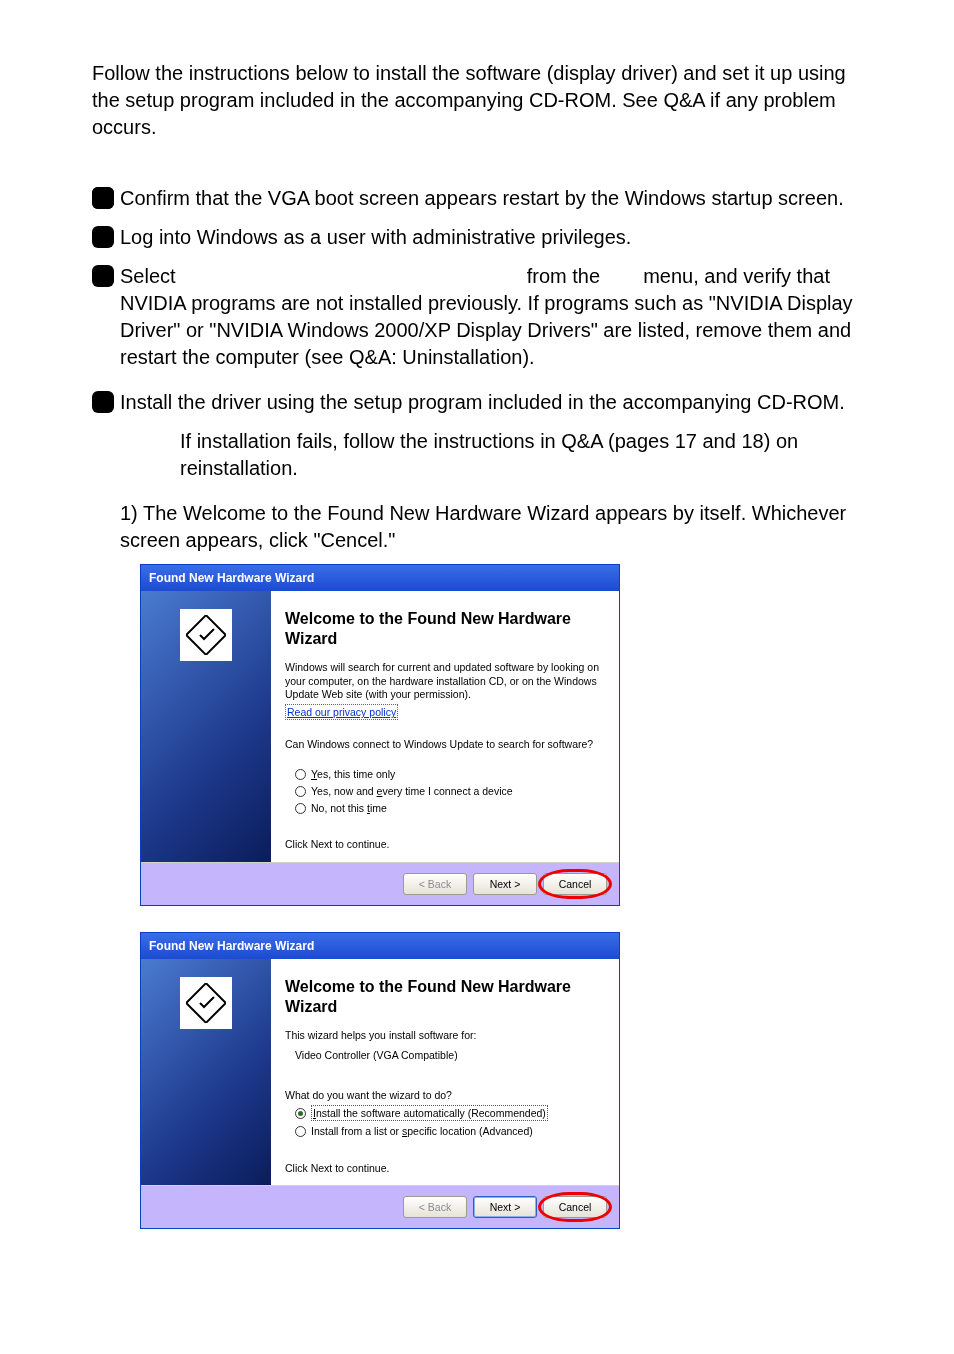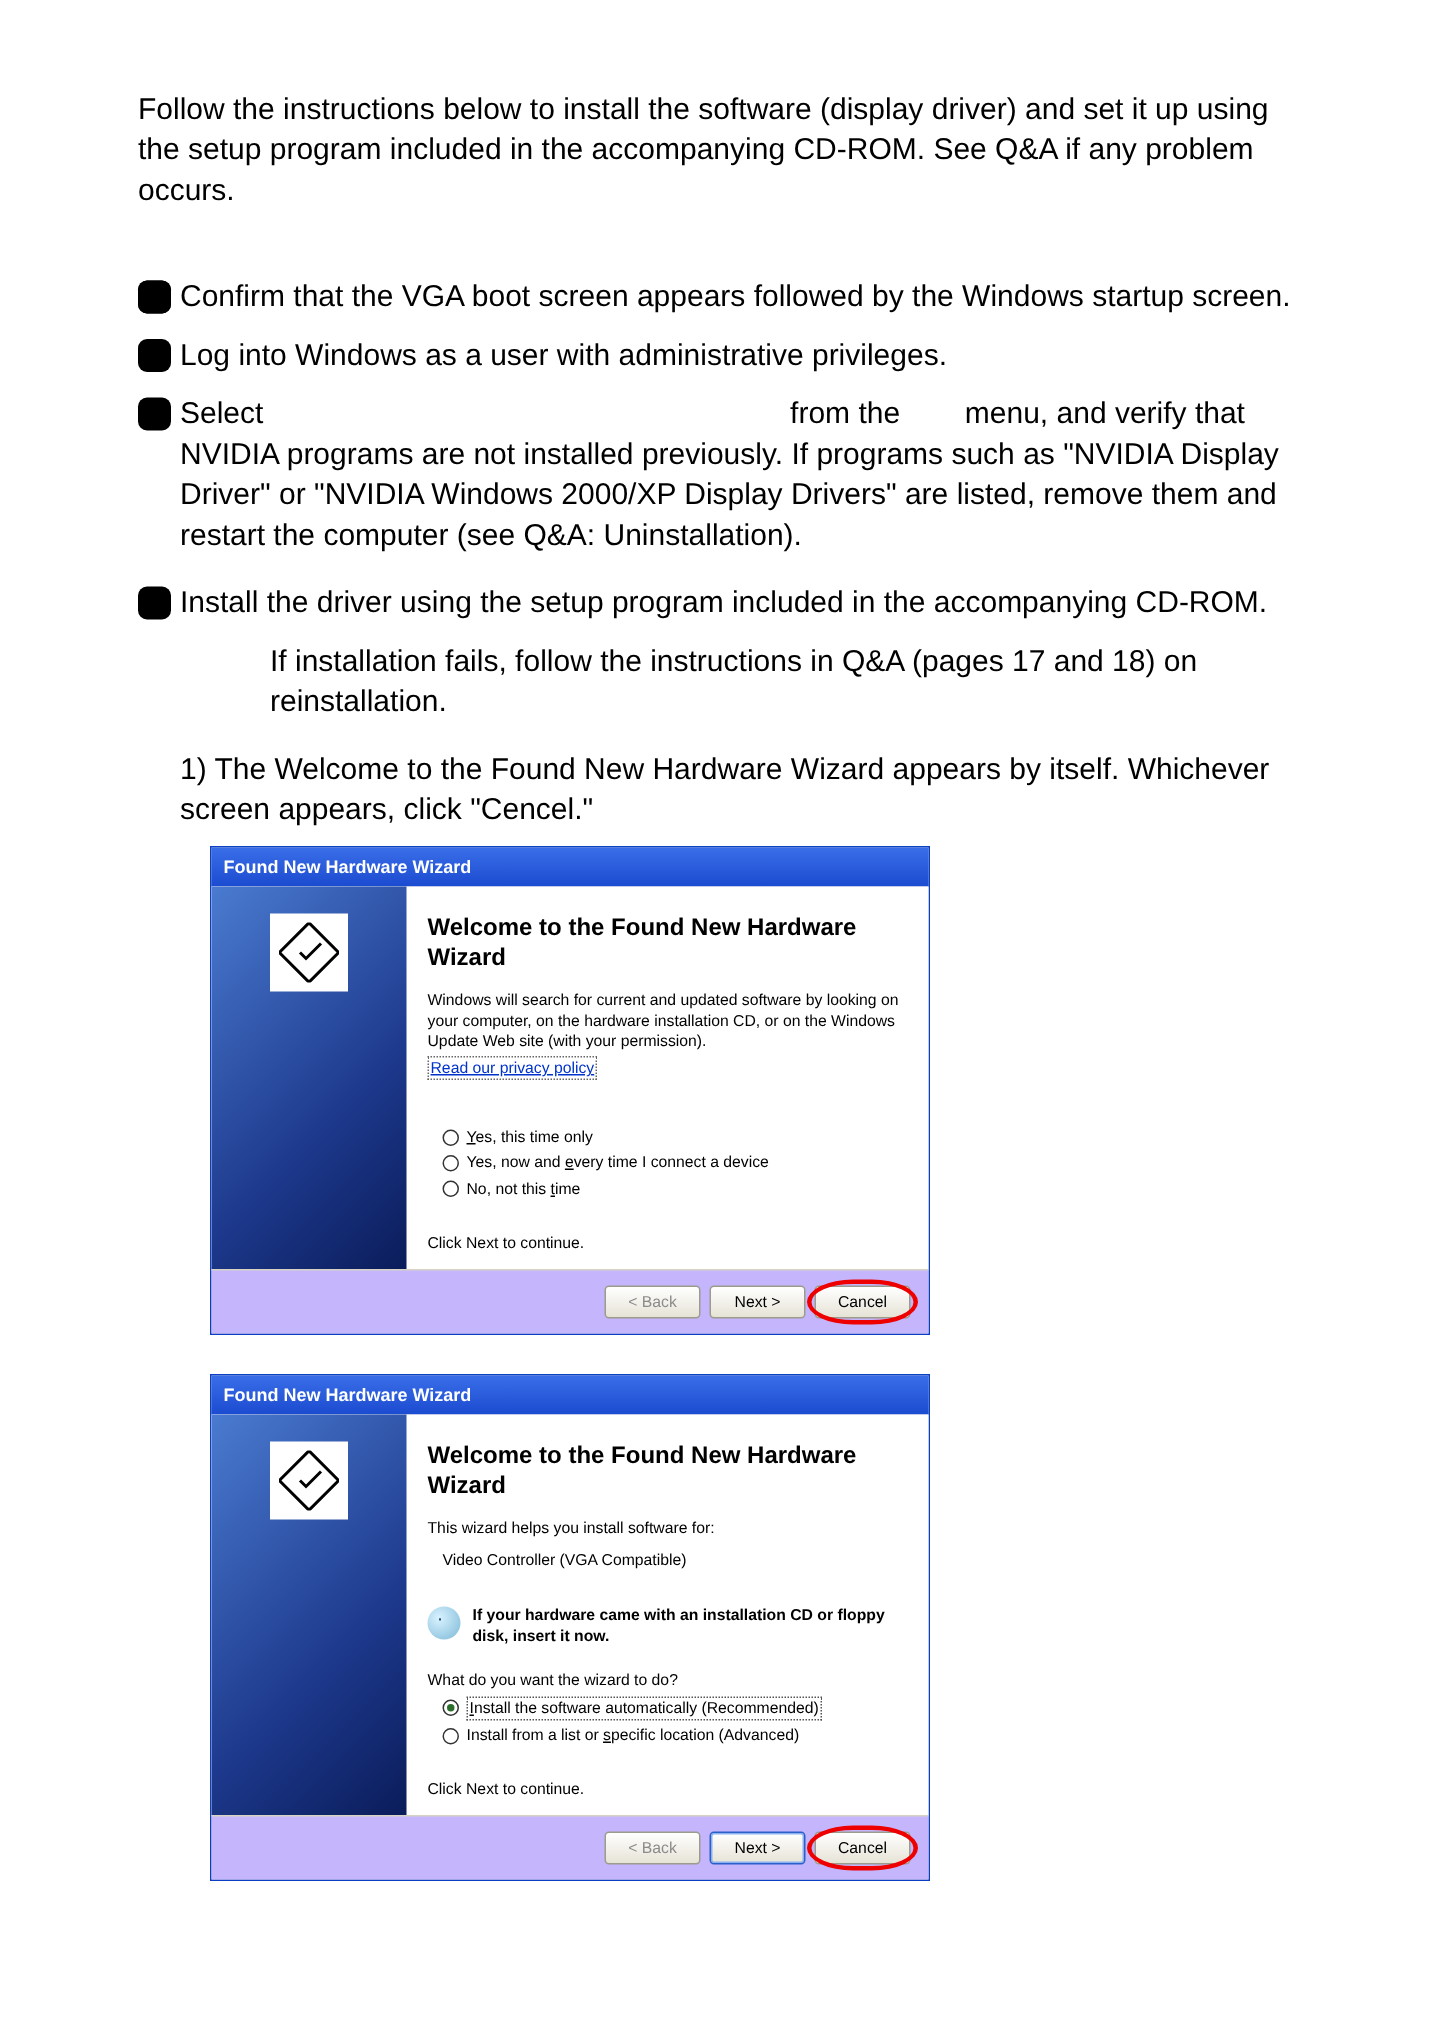--- a/index.html
+++ b/index.html
@@ -95,21 +95,21 @@
 <div class="page">
 
   <p class="intro">Follow the instructions below to install the software (display driver) and set it up using the setup program included in the accompanying CD-ROM. See Q&amp;A if any problem occurs.</p>
 
   <div class="step">
     <span class="step-marker"></span>
   </div>
 
   <div class="step">
     <span class="step-marker"></span>
-    <span>Confirm that the VGA boot screen appears followed by the Windows startup screen.</span>
+    <span>Confirm that the VGA boot screen appears restart by the Windows startup screen.</span>
   </div>
 
   <div class="step">
     <span class="step-marker"></span>
     <span>Log into Windows as a user with administrative privileges.</span>
   </div>
 
   <div class="step">
     <span class="step-marker"></span>
     <span class="step-body">
@@ -144,20 +144,21 @@
               <rect x="6" y="6" width="28" height="28" fill="none" stroke="#000" stroke-width="2" transform="rotate(45 20 20)"></rect>
               <path d="M14 20 l4 4 l10 -10" fill="none" stroke="#000" stroke-width="2"></path>
             </svg>
         </div>
       </div>
       <div class="dlg-main">
         <div class="dlg-heading">Welcome to the Found New Hardware Wizard</div>
         <div class="dlg-text">Windows will search for current and updated software by looking on your computer, on the hardware installation CD, or on the Windows Update Web site (with your permission).</div>
         <span class="dlg-link">Read our privacy policy</span>
         <div class="dlg-gap"></div>
+        <div class="dlg-text">Can Windows connect to Windows Update to search for software?</div>
         <div class="dlg-gap-sm"></div>
         <div class="dlg-radio">
           <span class="radio-circle"></span>
           <span><span class="ul">Y</span><span>es, this time only</span></span>
         </div>
         <div class="dlg-radio">
           <span class="radio-circle"></span>
           <span>Yes, now and <span class="ul">e</span>very time I connect a device</span>
         </div>
         <div class="dlg-radio">
@@ -186,24 +187,20 @@
               <rect x="6" y="6" width="28" height="28" fill="none" stroke="#000" stroke-width="2" transform="rotate(45 20 20)"></rect>
               <path d="M14 20 l4 4 l10 -10" fill="none" stroke="#000" stroke-width="2"></path>
             </svg>
         </div>
       </div>
       <div class="dlg-main">
         <div class="dlg-heading">Welcome to the Found New Hardware Wizard</div>
         <div class="dlg-text">This wizard helps you install software for:</div>
         <div class="dev-label">Video Controller (VGA Compatible)</div>
         <div class="dlg-gap-sm"></div>
-        <div class="hw-tip">
-          <span class="hw-tip-icon"></span>
-          <span class="hw-tip-text">If your hardware came with an installation CD or floppy disk, insert it now.</span>
-        </div>
         <div class="dlg-gap-sm"></div>
         <div class="dlg-text">What do you want the wizard to do?</div>
         <div class="dlg-radio">
           <span class="radio-circle checked"></span>
           <span class="focus"><span class="ul">I</span>nstall the software automatically (Recommended)</span>
         </div>
         <div class="dlg-radio">
           <span class="radio-circle"></span>
           <span>Install from a list or <span class="ul">s</span>pecific location (Advanced)</span>
         </div>

